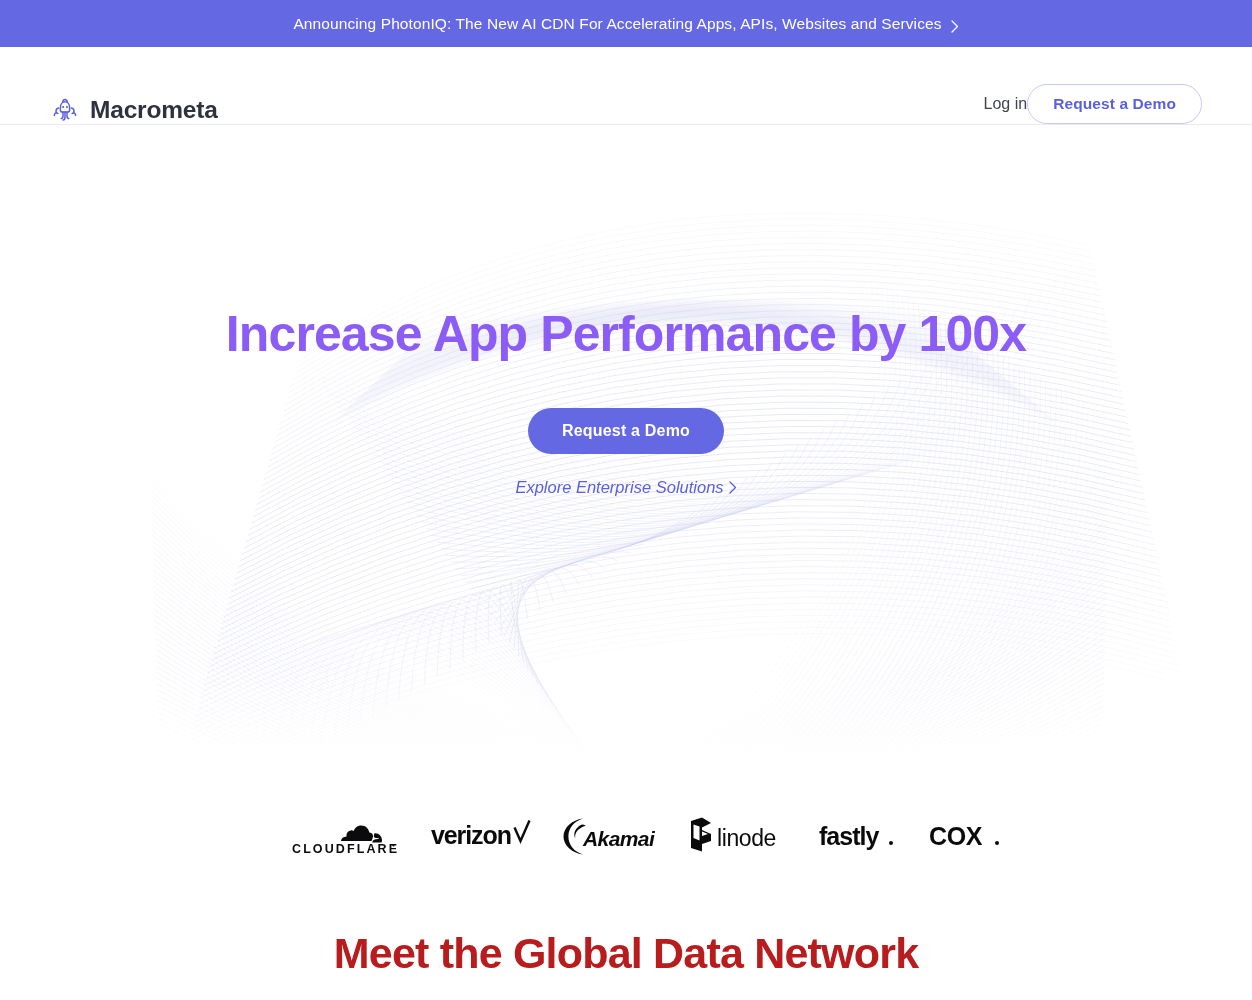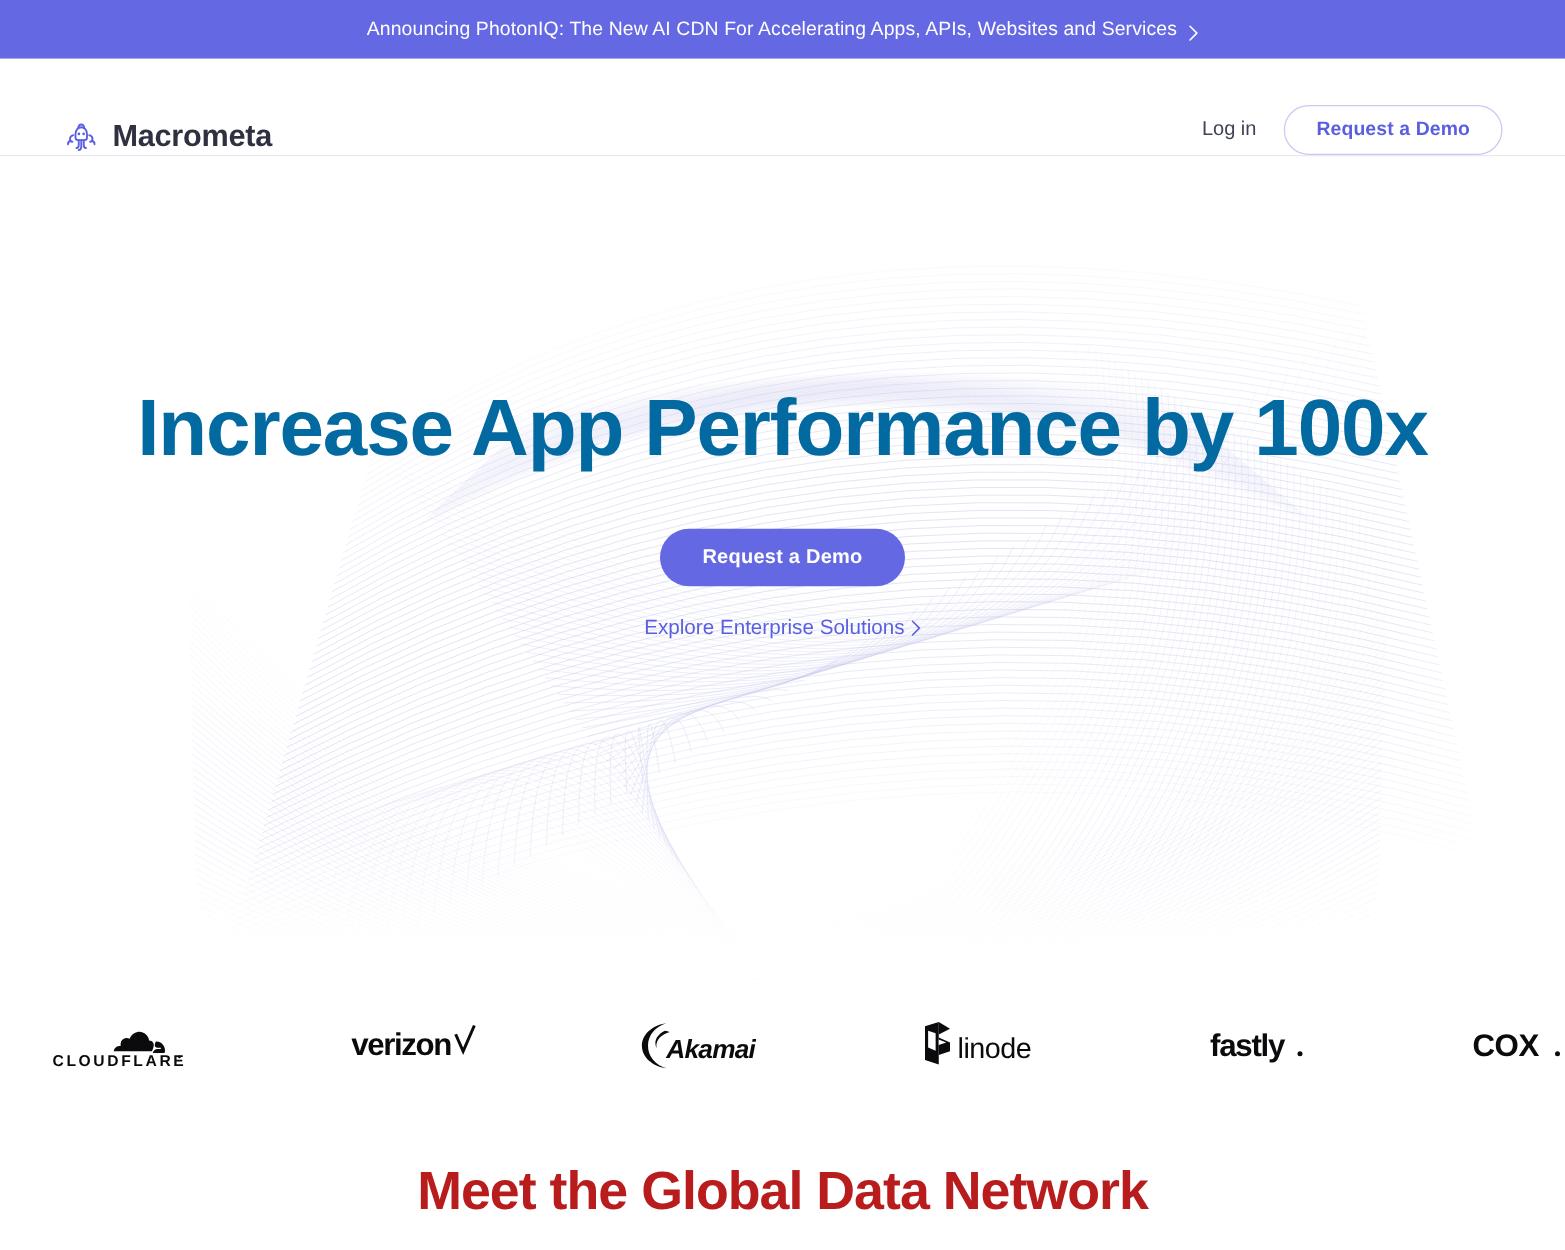--- a/index.html
+++ b/index.html
@@ -74,21 +74,20 @@
     color: #4a4f63;
     text-decoration: none;
     cursor: pointer;
     white-space: nowrap;
   }
 
   .header-actions {
     margin-left: auto;
     display: flex;
     align-items: center;
-    gap: 22px;
   }
   .login-link {
     font-size: 16px;
     color: #3f4355;
     text-decoration: none;
     cursor: pointer;
   }
   .demo-outline-btn {
     display: inline-flex;
     align-items: center;
@@ -142,24 +141,24 @@
     pointer-events: none;
   }
 
   .hero-inner {
     position: relative;
     z-index: 5;
     text-align: center;
     padding-top: 182px;
   }
   .hero-title {
-    font-size: 64px;
+    font-size: 50px;
     line-height: 1.1;
     font-weight: 700;
-    color: #0369a1;
+    color: #8b5cf6;
     letter-spacing: -0.9px;
   }
   .hero-sub {
     margin-top: 24px;
     font-size: 25px;
     line-height: 1.48;
     font-weight: 400;
     color: #5d6275;
     letter-spacing: -0.1px;
   }
@@ -184,41 +183,42 @@
   }
   .hero-secondary {
     display: inline-flex;
     align-items: center;
     gap: 5px;
     margin-top: 24px;
     color: #5a5fe0;
     font-size: 16.5px;
     text-decoration: none;
     cursor: pointer;
+    font-style: italic;
   }
 
   
   .trusted {
     position: relative;
     z-index: 6;
     background: #ffffff;
     text-align: center;
     padding-top: 10px;
   }
   .trusted-label {
     font-size: 13.5px;
     letter-spacing: 2.3px;
     color: #9ca0b3;
     font-weight: 400;
   }
   .logo-row {
     margin-top: 22px;
     display: flex;
     align-items: center;
-    justify-content: space-between;
+    justify-content: center;
     gap: 30px;
     margin-left: 39px;
   }
   .logo-item { display: flex; align-items: center; justify-content: center; cursor: pointer; }
   .logo-item svg { display: block; }
 
   
   .next-section {
     background: #ffffff;
     text-align: center;

